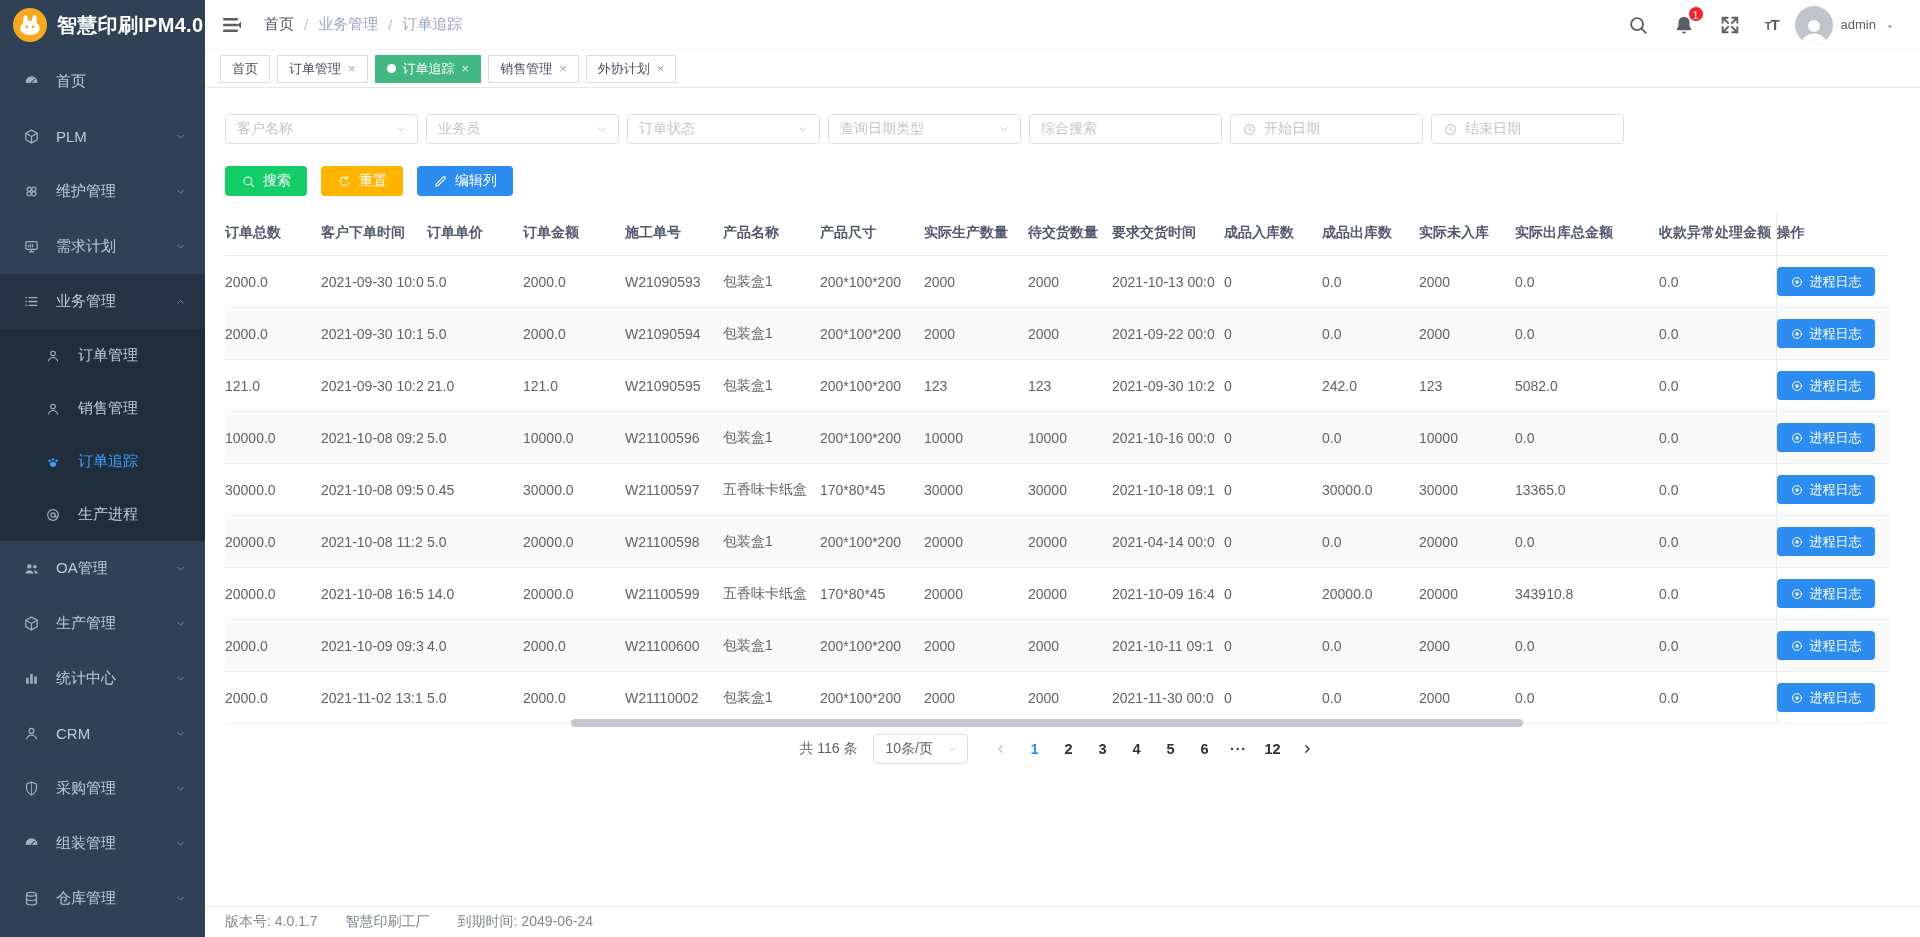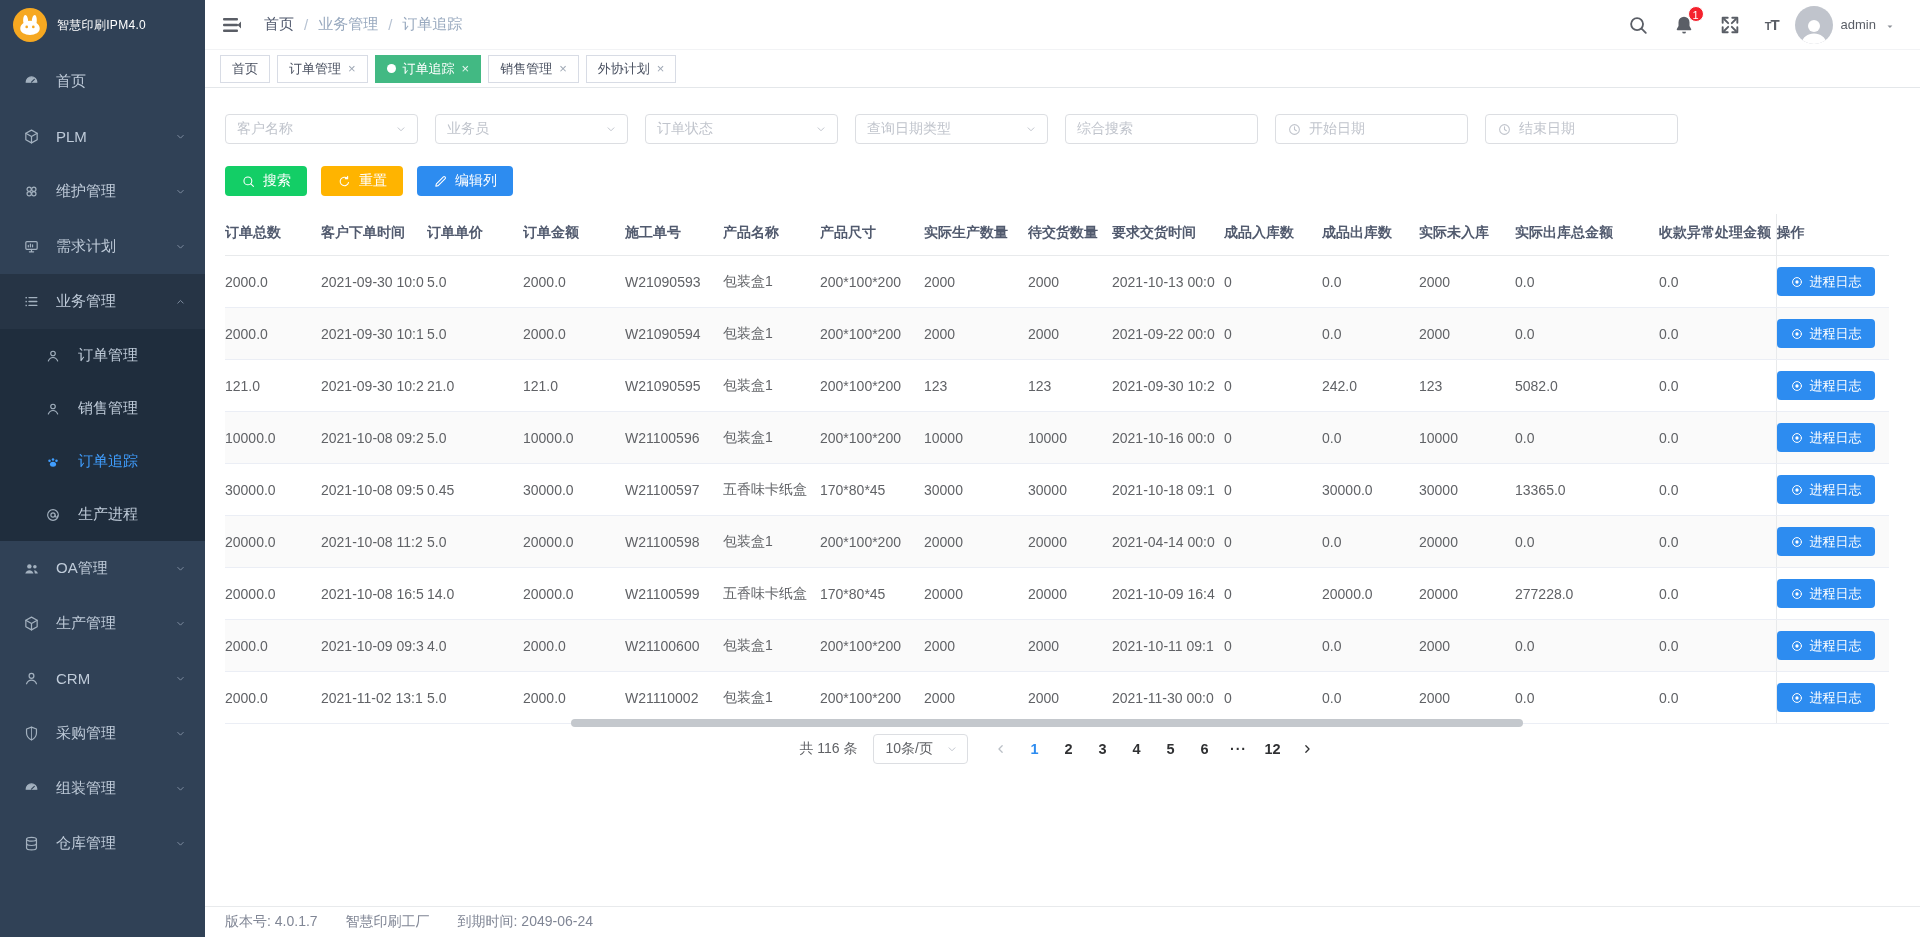--- a/index.html
+++ b/index.html
@@ -3,21 +3,21 @@
 <meta charset="utf-8">
 <style>
   * { box-sizing: border-box; margin: 0; padding: 0; }
   html,body { width:1920px; height:937px; overflow:hidden; }
   body { font-family:"Liberation Sans","DejaVu Sans",sans-serif; background:#fff; color:#606266; }
   .app { display:flex; width:1920px; height:937px; }
 
   
   .sidebar { width:205px; flex-shrink:0; background:#304156; display:flex; flex-direction:column; overflow:hidden; }
   .logo { height:50px; display:flex; align-items:center; padding-left:13px; gap:10px; flex-shrink:0; }
-  .logo-title { color:#fff; font-weight:normal; font-size:12px; letter-spacing:.3px; }
+  .logo-title { color:#fff; font-weight:bold; font-size:20px; letter-spacing:.3px; }
   .menu { flex:1; overflow:hidden; padding-top:4px; }
   .menu-item { height:55px; display:flex; align-items:center; padding:0 18px 0 22px; font-size:15px; color:#bfcbd9; cursor:pointer; }
   .menu-item .mi-icon { width:18px; height:18px; margin-right:16px; color:#a3b1bf; display:flex; align-items:center; justify-content:center; flex-shrink:0; }
   .menu-item .chev { margin-left:auto; color:#8492a6; display:flex; }
   .menu-item.open { background:#263445; }
   .submenu { background:#1f2d3d; }
   .submenu .menu-item { height:53px; padding-left:44px; }
   .menu-item.active, .menu-item.active .mi-icon { color:#409eff; }
   svg { display:block; }
 
@@ -43,21 +43,21 @@
 
   .tabsbar { height:38px; flex-shrink:0; border-bottom:1px solid #e4e7ea; display:flex; align-items:center; gap:7px; padding-left:15px; background:#fff; }
   .tab { height:28px; display:inline-flex; align-items:center; gap:7px; border:1px solid #d8dce5; background:#fff; color:#495060; font-size:13px; padding:0 11px; cursor:pointer; white-space:nowrap; }
   .tab .dot { width:9px; height:9px; border-radius:50%; background:#fff; }
   .tab.active { background:#42b983; border-color:#42b983; color:#fff; }
   .tab .close { font-size:13px; color:#9ea7b4; line-height:1; }
   .tab.active .close { color:#e9f7f0; }
 
   
   .content { flex:1; padding:26px 22px 0 20px; position:relative; overflow:hidden; }
-  .filters { display:flex; gap:17px; }
+  .filters { display:flex; gap:8px; }
   .f-item { width:193px; height:30px; border:1px solid #dcdee2; border-radius:4px; background:#fff; display:flex; align-items:center; padding:0 9px 0 11px; font-size:14px; color:#c0c4cc; gap:7px; cursor:text; }
   .f-item .ph { flex:1; white-space:nowrap; overflow:hidden; }
   .f-item .f-caret, .f-item .f-clock { color:#c0c4cc; display:flex; flex-shrink:0; }
 
   .toolbar { margin-top:22px; display:flex; gap:14px; }
   .btn { height:30px; border:none; border-radius:4px; color:#fff; font-size:14px; display:inline-flex; align-items:center; gap:7px; padding:0 16px; cursor:pointer; font-family:inherit; }
   .btn .b-icon { display:flex; }
   .btn-green { background:#13ce66; }
   .btn-orange { background:#ffb400; }
   .btn-blue { background:#2d8cf0; }
@@ -231,20 +231,35 @@
           </span>
         </div>
         <div class="menu-item">
           <span class="mi-icon">
             <svg width="17" height="17" viewBox="0 0 24 24" fill="none" stroke="currentColor" stroke-width="1.7" stroke-linecap="round" stroke-linejoin="round">
               <path d="M12 3l8 4.5v9L12 21l-8-4.5v-9z"></path>
               <path d="M4 7.5l8 4.5 8-4.5M12 12v9"></path>
             </svg>
           </span>
           <span class="mi-label">生产管理</span>
+          <span class="chev">
+            <svg width="13" height="13" viewBox="0 0 24 24" fill="none" stroke="currentColor" stroke-width="1.7" stroke-linecap="round" stroke-linejoin="round">
+              <path d="M7 10l5 5 5-5"></path>
+            </svg>
+          </span>
+        </div>
+        <div class="menu-item">
+          <span class="mi-icon">
+            <svg width="17" height="17" viewBox="0 0 24 24" fill="none" stroke="currentColor" stroke-width="1.7" stroke-linecap="round" stroke-linejoin="round">
+              <rect x="4.5" y="11" width="3.6" height="8.5" fill="currentColor" stroke="none"></rect>
+              <rect x="10.2" y="5.5" width="3.6" height="14" fill="currentColor" stroke="none"></rect>
+              <rect x="15.9" y="9" width="3.6" height="10.5" fill="currentColor" stroke="none"></rect>
+            </svg>
+          </span>
+          <span class="mi-label">统计中心</span>
           <span class="chev">
             <svg width="13" height="13" viewBox="0 0 24 24" fill="none" stroke="currentColor" stroke-width="1.7" stroke-linecap="round" stroke-linejoin="round">
               <path d="M7 10l5 5 5-5"></path>
             </svg>
           </span>
         </div>
         <div class="menu-item">
           <span class="mi-icon">
             <svg width="17" height="17" viewBox="0 0 24 24" fill="none" stroke="currentColor" stroke-width="1.7" stroke-linecap="round" stroke-linejoin="round">
               <circle cx="12" cy="8.3" r="3.4"></circle>
@@ -674,21 +689,21 @@
                 <td>20000.0</td>
                 <td>W21100599</td>
                 <td>五香味卡纸盒</td>
                 <td>170*80*45</td>
                 <td>20000</td>
                 <td>20000</td>
                 <td>2021-10-09 16:4</td>
                 <td>0</td>
                 <td>20000.0</td>
                 <td>20000</td>
-                <td>277228.0</td>
+                <td>343910.8</td>
                 <td>0.0</td>
                 <td class="action-col"><button class="log-btn">
                     <span class="b-icon">
                       <svg width="14" height="14" viewBox="0 0 24 24" fill="none" stroke="currentColor" stroke-width="1.7" stroke-linecap="round" stroke-linejoin="round">
                         <circle cx="12" cy="12" r="7.6"></circle>
                         <circle cx="12" cy="12" r="2.8" fill="currentColor" stroke="none"></circle>
                       </svg>
                     </span>
                     <span>进程日志</span>
                   </button></td>

